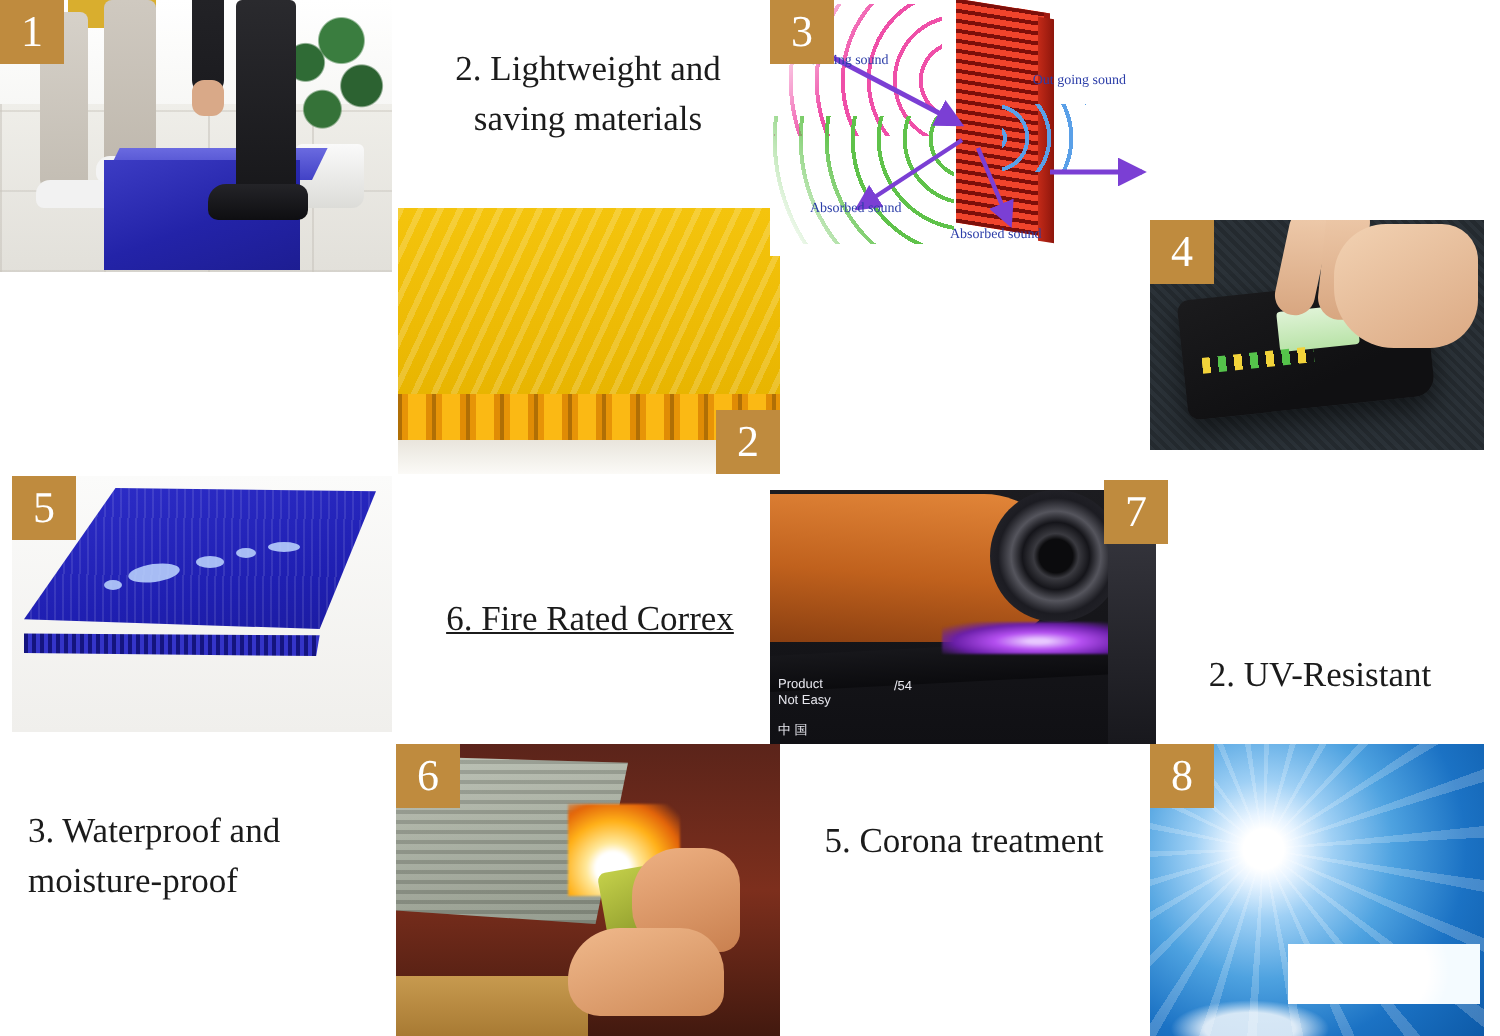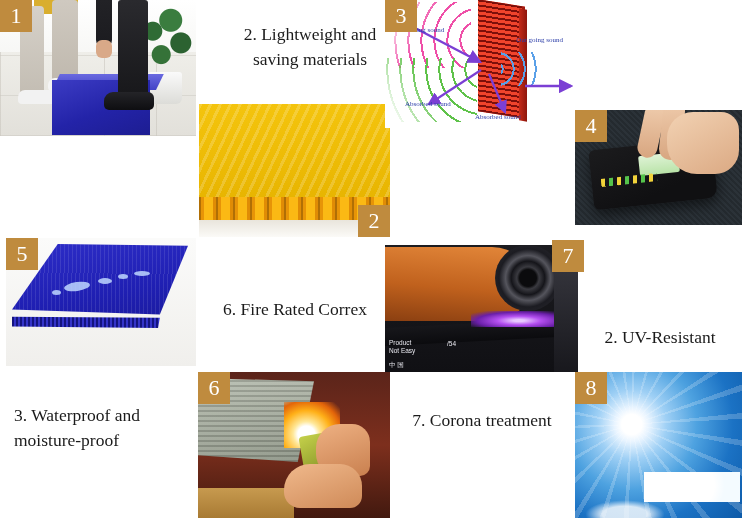--- a/index.html
+++ b/index.html
@@ -401,21 +401,21 @@
       <div class="blue-lid"></div>
       <div class="blue-box"></div>
       <div class="arm-dark"></div>
       <div class="hand"></div>
       <div class="leg-dark"></div>
       <div class="shoe-dark"></div>
     </div>
   </div>
   <div class="badge" style="left:0px; top:0px;">1</div>
 
-  <div class="caption center" style="left:216px; top:22px; width:188px;">2. Lightweight and
+  <div class="caption center" style="left:200px; top:22px; width:188px;">2. Lightweight and
 saving materials</div>
   <div class="photo" style="left:199px; top:104px; width:191px; height:133px;">
     <div class="art art-yellow">
       <div class="slab"></div>
       <div class="flutes"></div>
       <div class="shadow"></div>
     </div>
   </div>
   <div class="badge" style="left:358px; top:205px;">2</div>
 
@@ -466,21 +466,21 @@
       <div class="drop d2"></div>
       <div class="drop d3"></div>
       <div class="drop d4"></div>
       <div class="drop d5"></div>
     </div>
   </div>
   <div class="badge" style="left:6px; top:238px;">5</div>
   <div class="caption left" style="left:14px; top:403px; width:180px;">3. Waterproof and
 moisture-proof</div>
 
-  <div class="caption center" style="left:200px; top:297px; width:190px;">6. Fire Rated Correx</div>
+  <div class="caption center" style="left:200px; top:297px; width:190px;text-decoration:underline;">6. Fire Rated Correx</div>
   <div class="photo" style="left:198px; top:372px; width:192px; height:146px;">
     <div class="art art-flame">
       <div class="woodtable"></div>
       <div class="board"></div>
       <div class="flame"></div>
       <div class="lighter"></div>
       <div class="thumb"></div>
       <div class="hand2"></div>
     </div>
   </div>
@@ -493,21 +493,21 @@
       <div class="bar"></div>
       <div class="discharge"></div>
       <div class="panel-right"></div>
       <div class="ov ov1">Product</div>
       <div class="ov ov2">Not Easy</div>
       <div class="ov ov3">中  国</div>
       <div class="ov ov4">/54</div>
     </div>
   </div>
   <div class="badge" style="left:552px; top:240px;">7</div>
-  <div class="caption center" style="left:386px; top:408px; width:192px;">7. Corona treatment</div>
+  <div class="caption center" style="left:386px; top:408px; width:192px;">5. Corona treatment</div>
 
   <div class="caption center" style="left:572px; top:325px; width:176px;">2. UV-Resistant</div>
   <div class="photo" style="left:575px; top:372px; width:167px; height:146px;">
     <div class="art art-sun">
       <div class="rays"></div>
       <div class="cloud"></div>
       <div class="cloud2"></div>
     </div>
   </div>
   <div class="badge" style="left:575px; top:372px;">8</div>

